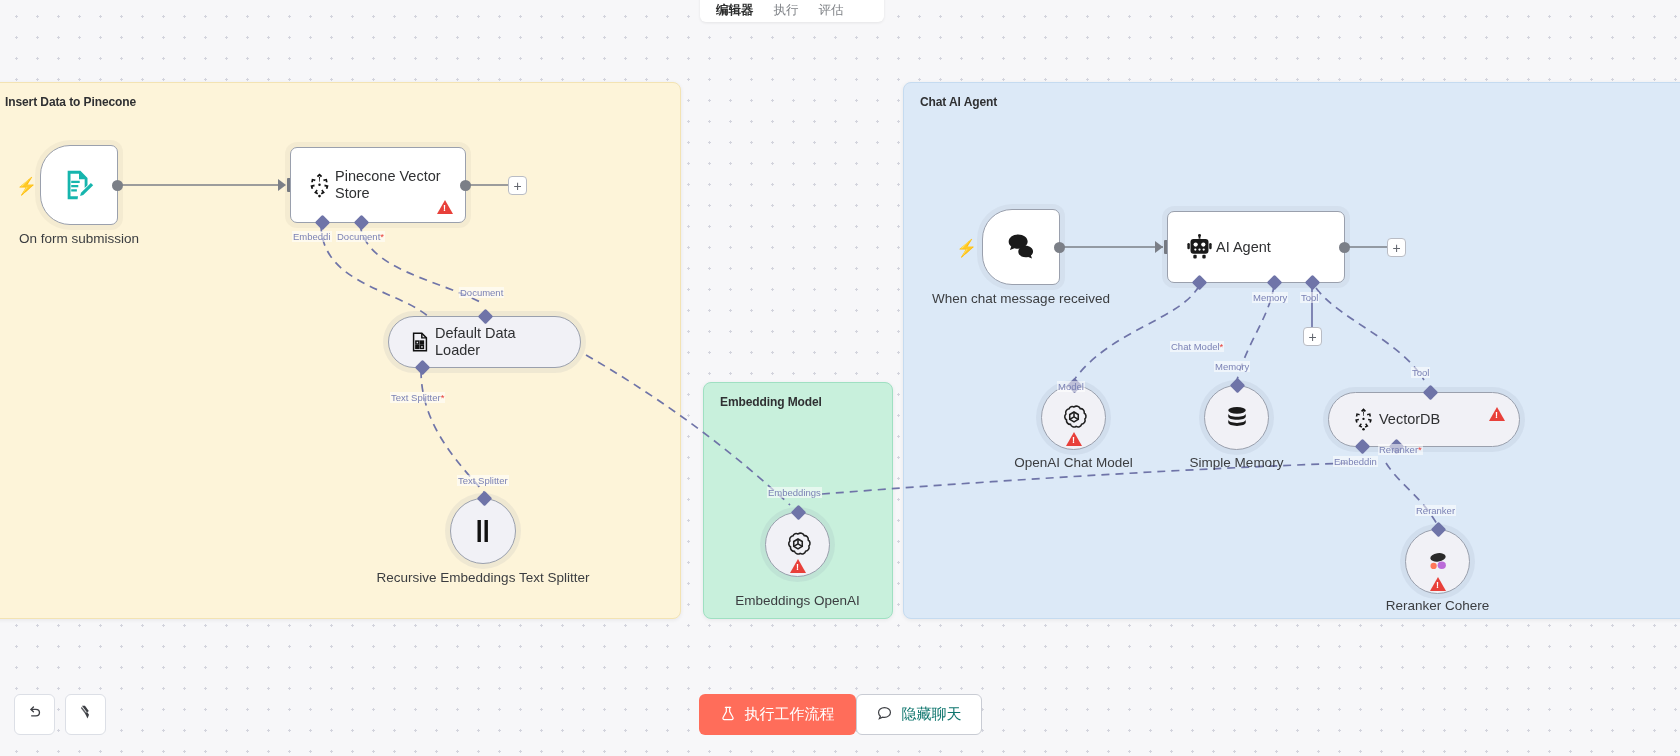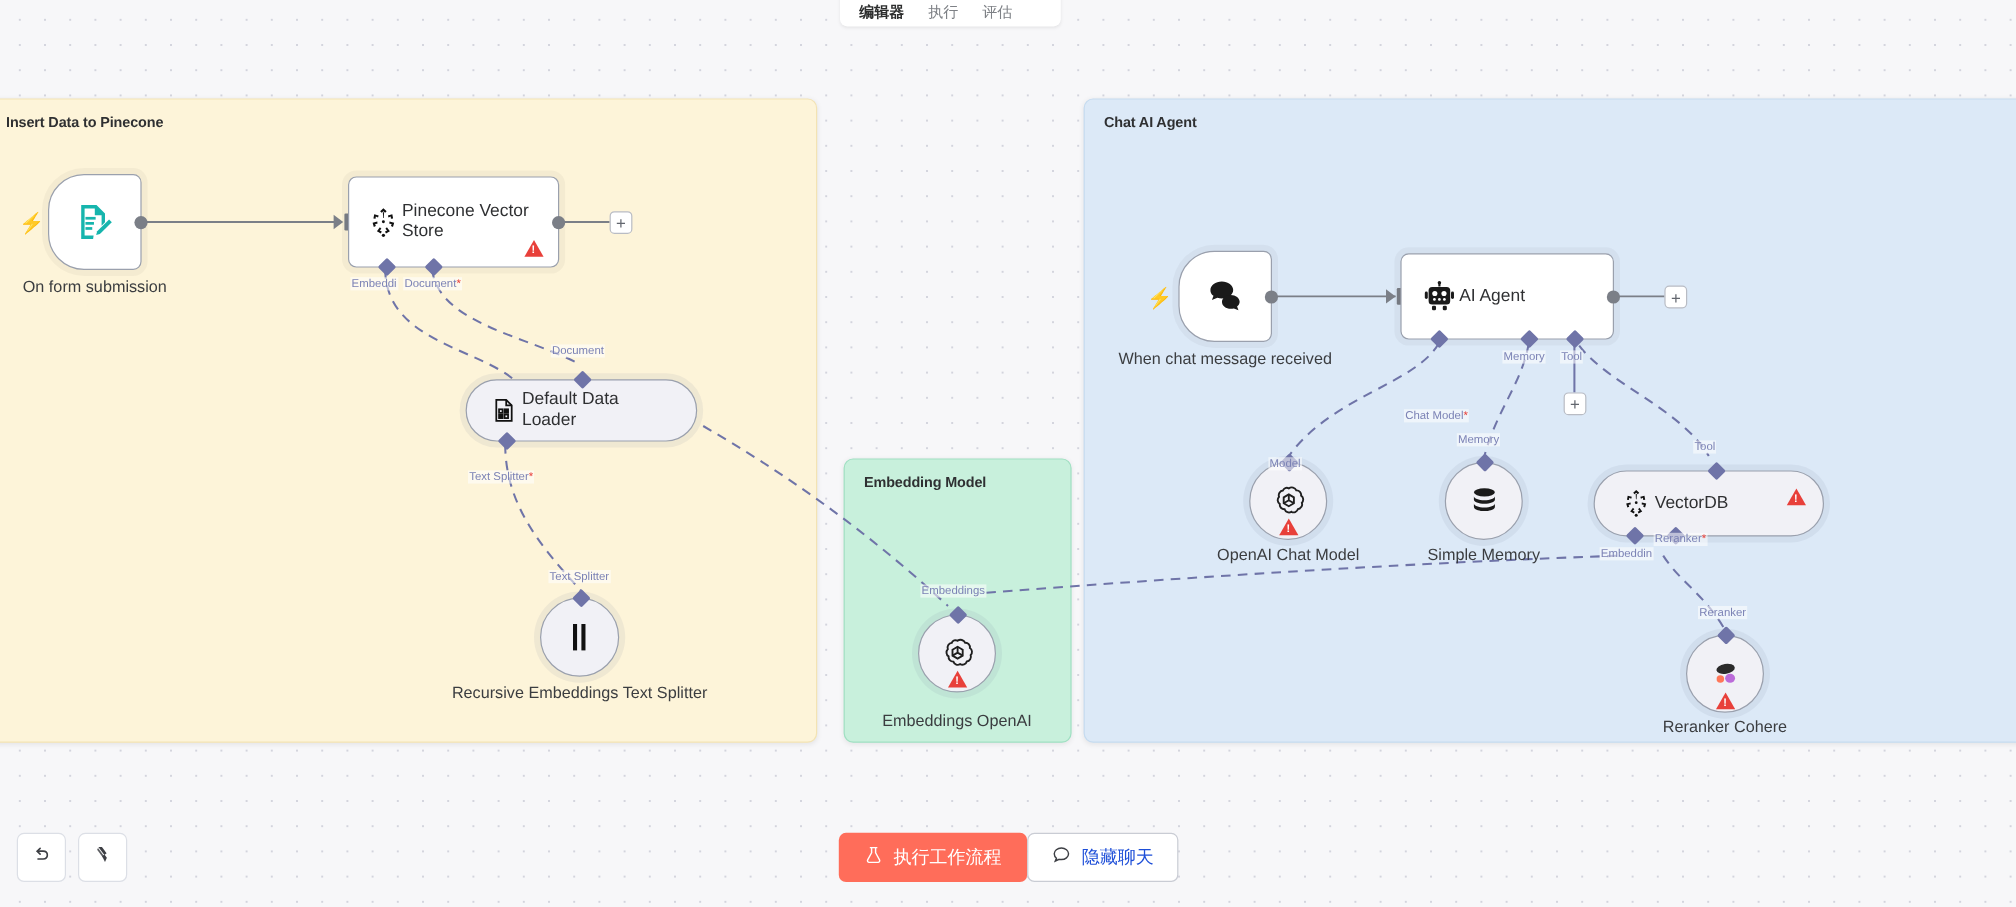--- a/index.html
+++ b/index.html
@@ -208,21 +208,21 @@
     border: none;
     border-radius: 6px;
     height: 41px;
     padding: 0 21px;
     display: flex; align-items: center; gap: 9px;
     font-size: 15px;
     font-family: "Liberation Sans", sans-serif;
   }
   .btn-chat {
     background: #ffffff;
-    color: #1d4ed8;
+    color: #0f766e;
     border: 1px solid #c9ccd4;
     border-radius: 6px;
     height: 41px;
     padding: 0 19px;
     display: flex; align-items: center; gap: 9px;
     font-size: 15px;
     font-family: "Liberation Sans", sans-serif;
   }
 </style>
 </head>

